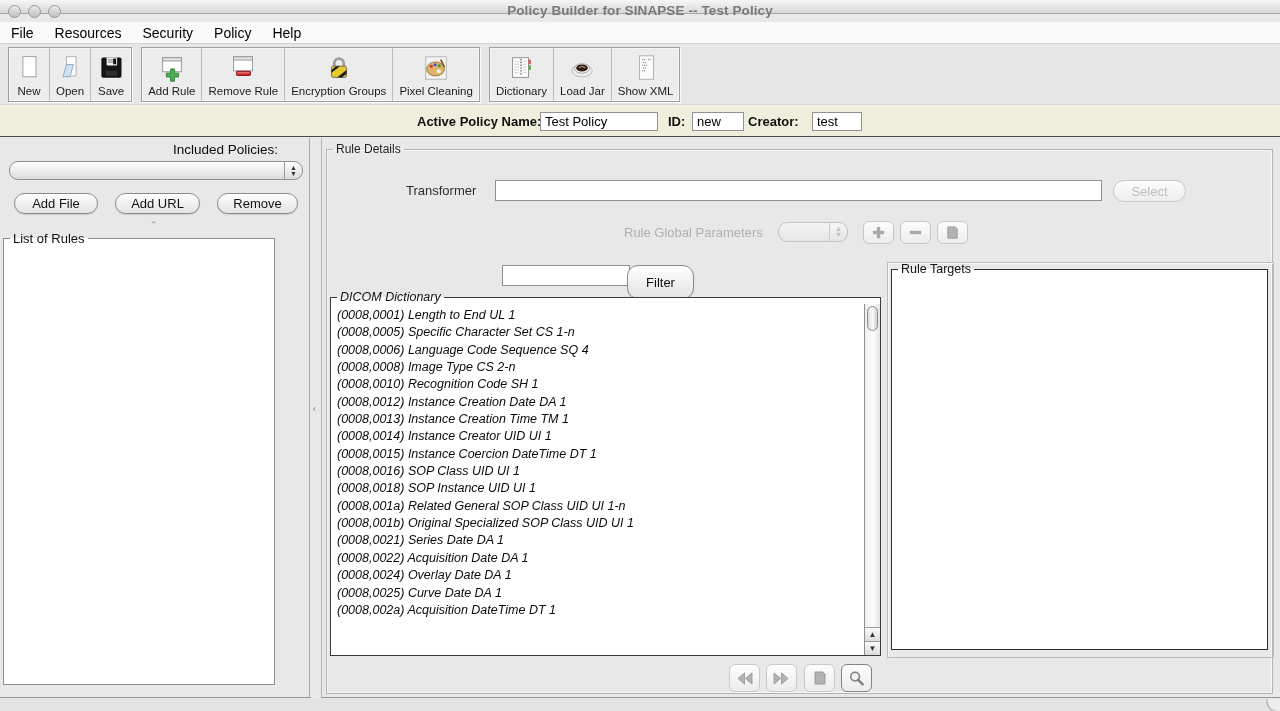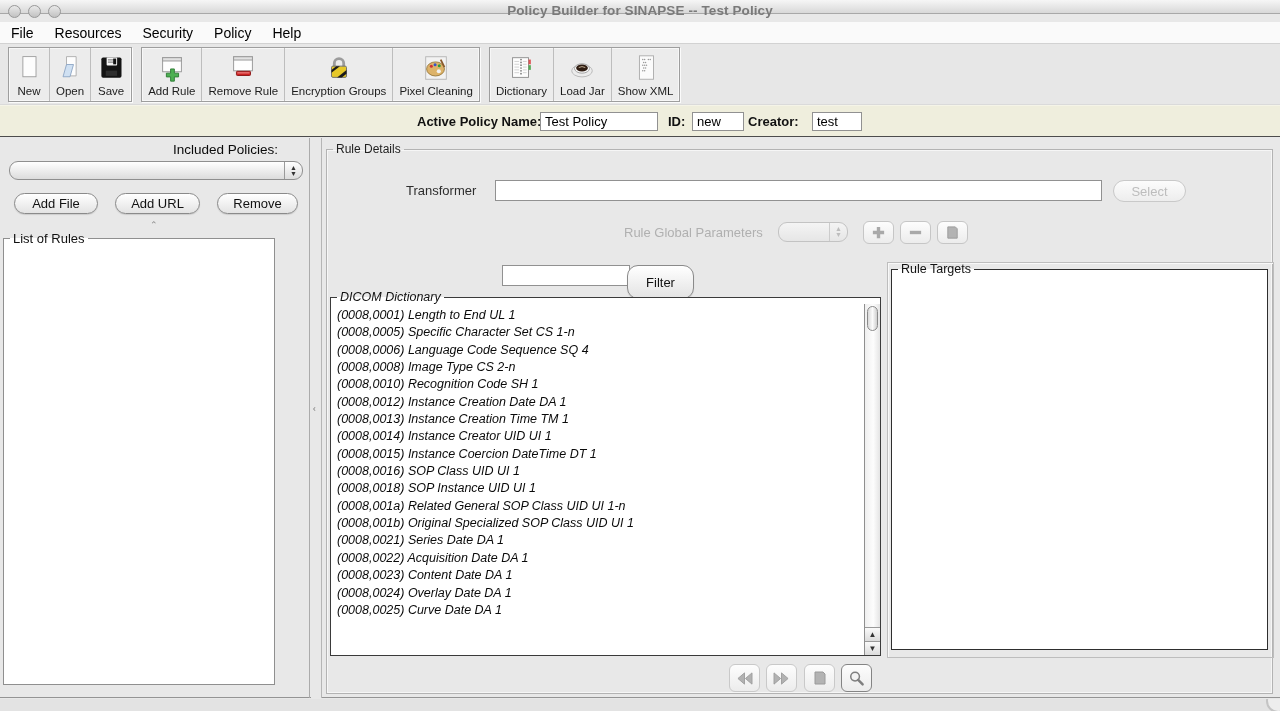--- a/index.html
+++ b/index.html
@@ -409,23 +409,23 @@
               <div class="dicom-row">(0008,0012) Instance Creation Date DA 1</div>
               <div class="dicom-row">(0008,0013) Instance Creation Time TM 1</div>
               <div class="dicom-row">(0008,0014) Instance Creator UID UI 1</div>
               <div class="dicom-row">(0008,0015) Instance Coercion DateTime DT 1</div>
               <div class="dicom-row">(0008,0016) SOP Class UID UI 1</div>
               <div class="dicom-row">(0008,0018) SOP Instance UID UI 1</div>
               <div class="dicom-row">(0008,001a) Related General SOP Class UID UI 1-n</div>
               <div class="dicom-row">(0008,001b) Original Specialized SOP Class UID UI 1</div>
               <div class="dicom-row">(0008,0021) Series Date DA 1</div>
               <div class="dicom-row">(0008,0022) Acquisition Date DA 1</div>
-              <div class="dicom-row">(0008,0023) Content Date DA 1</div>
               <div class="dicom-row">(0008,0024) Overlay Date DA 1</div>
               <div class="dicom-row">(0008,0025) Curve Date DA 1</div>
+              <div class="dicom-row">(0008,002a) Acquisition DateTime DT 1</div>
             </div>
           <div class="vscroll">
             <div class="vthumb"></div>
             <div class="varrows">
               <div class="varrow">▲</div>
               <div class="varrow">▼</div>
             </div>
           </div>
         </fieldset>
 

